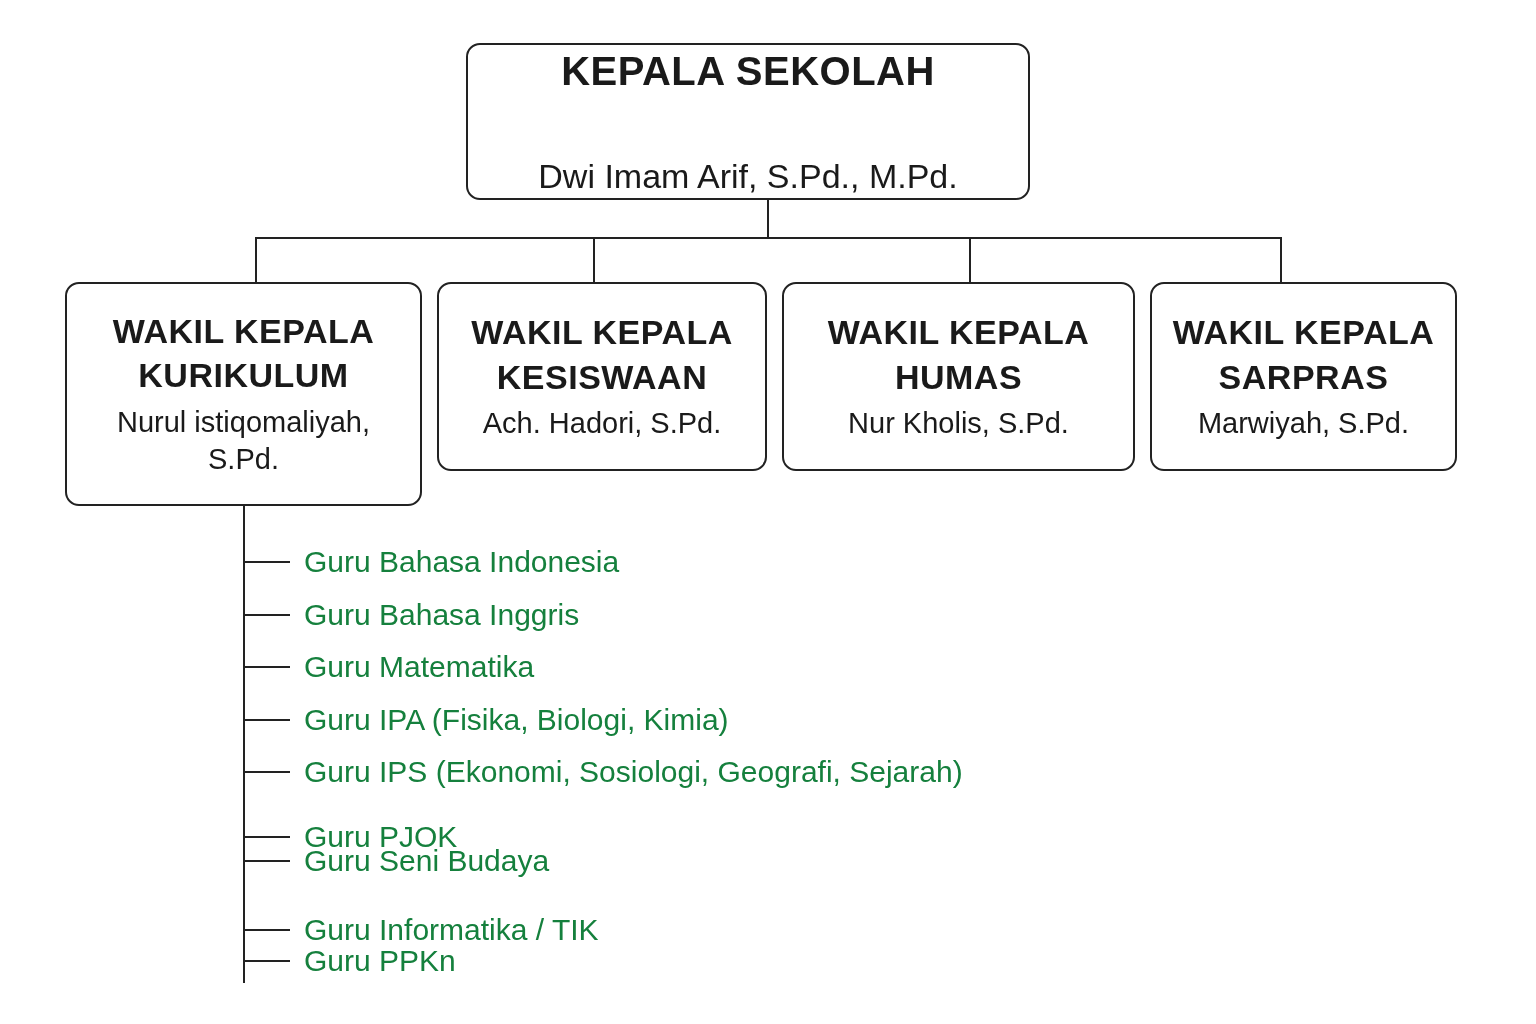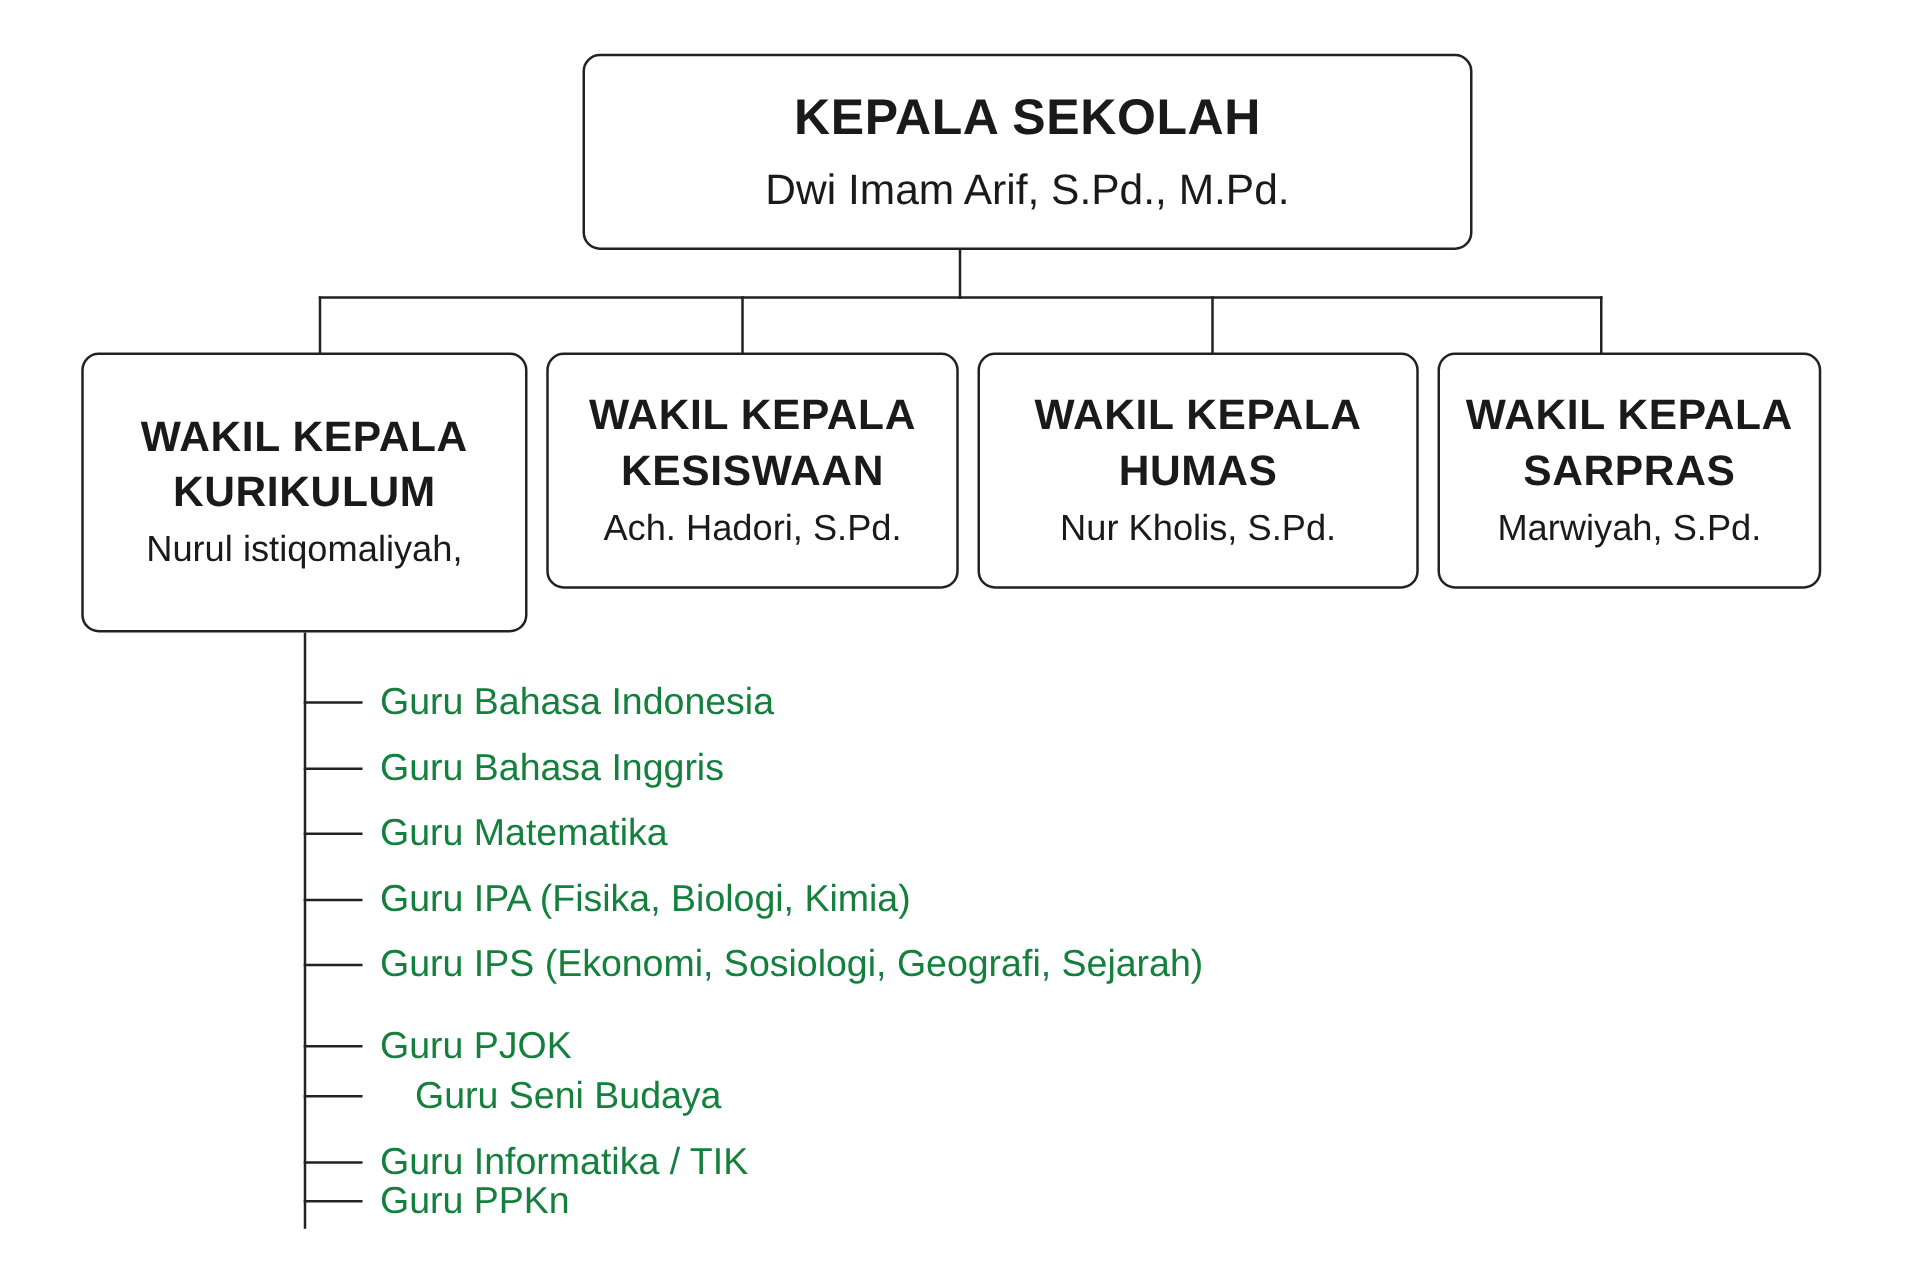--- a/index.html
+++ b/index.html
@@ -28,21 +28,21 @@
       text-align: center;
     }
     .node .title {
       font-weight: bold;
       letter-spacing: 0.5px;
       line-height: 1.3;
     }
     .node .name {
       line-height: 1.3;
     }
-    #head-node { left: 466px; top: 43px; width: 712px; height: 157px; }
+    #head-node { left: 466px; top: 43px; width: 564px; height: 157px; justify-content: space-between; }
     #head-node .title { font-size: 40px; }
     #head-node .name { font-size: 34px; margin-top: 10px; }
 
     .wakil .title { font-size: 34px; }
     .wakil .name { font-size: 29px; margin-top: 6px; }
 
     #wakil-0 { left: 65px; top: 282px; width: 357px; height: 224px; }
     #wakil-1 { left: 437px; top: 282px; width: 330px; height: 189px; }
     #wakil-2 { left: 782px; top: 282px; width: 353px; height: 189px; }
     #wakil-3 { left: 1150px; top: 282px; width: 307px; height: 189px; }
@@ -92,20 +92,21 @@
   <div class="name">Dwi Imam Arif, S.Pd., M.Pd.</div>
 </div>
 
 <div class="node wakil" id="wakil-0">
   <div class="title">
     <div>WAKIL KEPALA</div>
     <div>KURIKULUM</div>
   </div>
   <div class="name">
     <div>Nurul istiqomaliyah,</div>
+    <div>S.Pd.</div>
   </div>
 </div>
 
 <div class="node wakil" id="wakil-1">
   <div class="title">
     <div>WAKIL KEPALA</div>
     <div>KESISWAAN</div>
   </div>
   <div class="name">
     <div>Ach. Hadori, S.Pd.</div>
@@ -150,21 +151,21 @@
     <span class="label">Guru IPA (Fisika, Biologi, Kimia)</span>
   </div>
   <div class="guru-item" style="top:240px;">
     <span class="branch"></span>
     <span class="label">Guru IPS (Ekonomi, Sosiologi, Geografi, Sejarah)</span>
   </div>
   <div class="guru-item" style="top:305px;">
     <span class="branch"></span>
     <span class="label">Guru PJOK</span>
   </div>
-  <div class="guru-item" style="top:345px;gap:28px;">
+  <div class="guru-item" style="top:329px;">
     <span class="branch"></span>
     <span class="label">Guru Seni Budaya</span>
   </div>
   <div class="guru-item" style="top:398px;">
     <span class="branch"></span>
     <span class="label">Guru Informatika / TIK</span>
   </div>
   <div class="guru-item" style="top:429px;">
     <span class="branch"></span>
     <span class="label">Guru PPKn</span>

